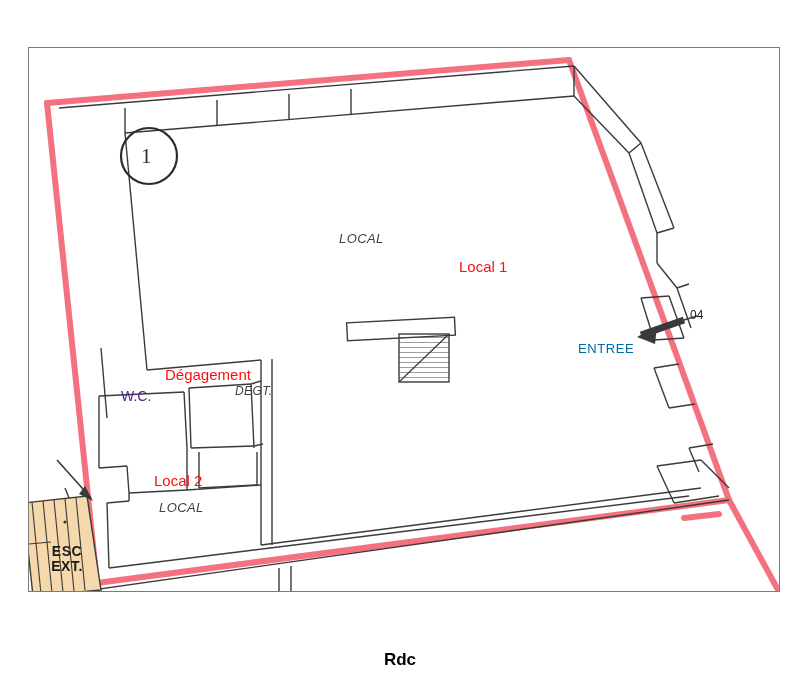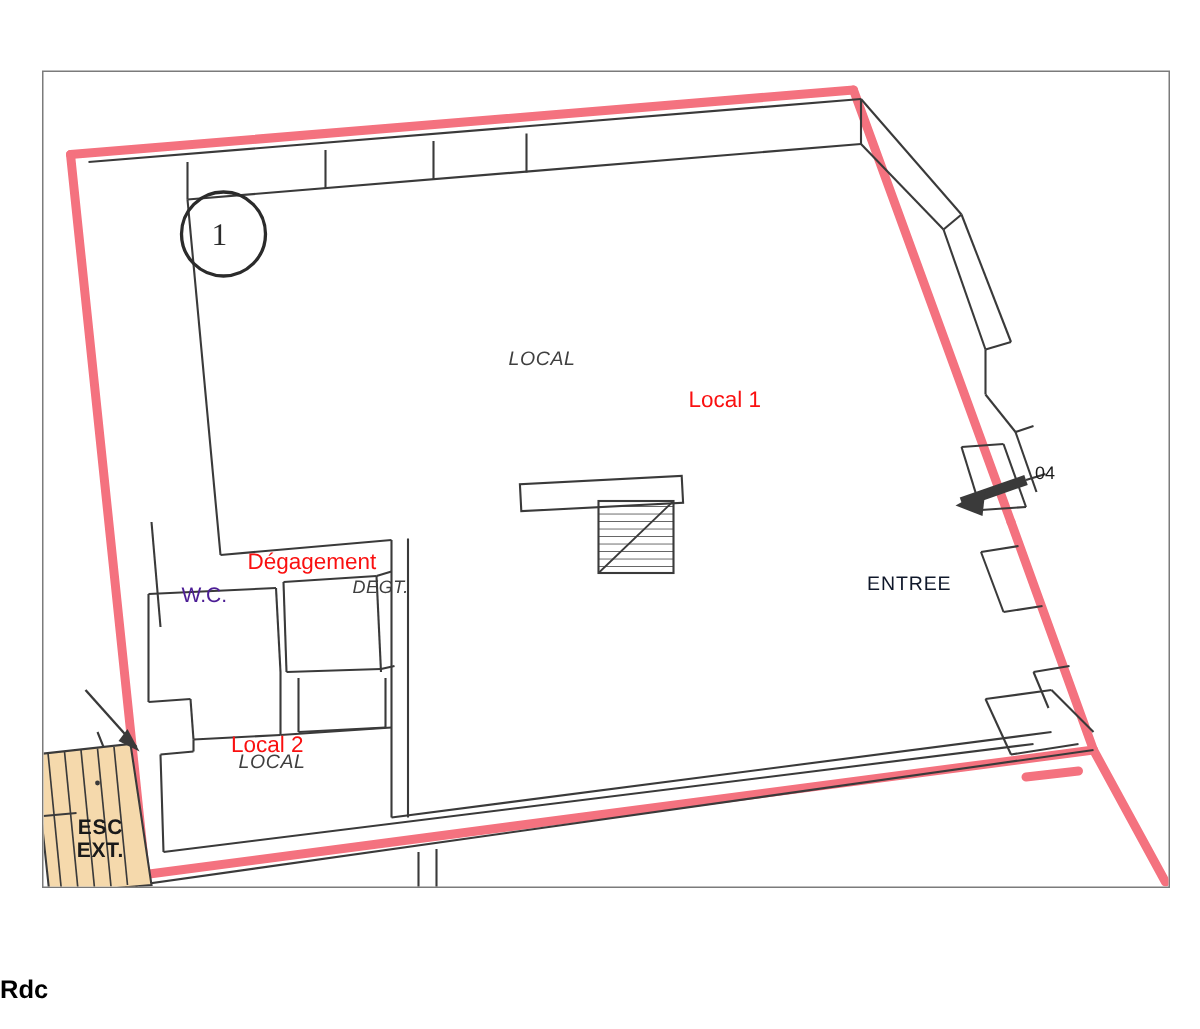--- a/index.html
+++ b/index.html
@@ -29,21 +29,21 @@
     font-size: 16px;
     font-weight: bold;
     color: #000000;
     letter-spacing: 0.2px;
   }
   .sheet-label {
     position: absolute;
     top: 650px;
     left: 0;
     width: 800px;
-    text-align: left;
+    text-align: center;
     font-size: 17px;
     font-weight: bold;
     color: #000000;
   }
   .plan-frame {
     position: absolute;
     left: 28px;
     top: 47px;
     width: 752px;
     height: 545px;
@@ -75,24 +75,23 @@
   .txt-red-small {
     color: #4c1d95;
     font-size: 14px;
     margin-top: 10px;
   }
   .txt-black-small {
     color: #1a1a1a;
     font-size: 12px;
   }
   .txt-entree {
-    color: #0f172a;
+    color: #0369a1;
     font-size: 13px;
     letter-spacing: 0.6px;
-    margin-top: 40px;
   }
   .esc-label {
     position: absolute;
     color: #1a1a1a;
     font-size: 14px;
     font-weight: bold;
     letter-spacing: 0.5px;
     line-height: 15px;
     text-align: center;
   }
@@ -254,21 +253,21 @@
     </svg>
 
     <span class="marker-num" style="left:112px; top:96px;">1</span>
 
     <span class="txt txt-gray" style="left:310px; top:183px;">LOCAL</span>
 
     <span class="txt txt-red" style="left:430px; top:210px;">Local 1</span>
 
     <span class="txt txt-gray" style="left:130px; top:452px;">LOCAL</span>
 
-    <span class="txt txt-red" style="left:125px; top:424px;margin-top:16px;">Local 2</span>
+    <span class="txt txt-red" style="left:125px; top:424px;">Local 2</span>
 
     <span class="txt txt-red-small" style="left:92px; top:330px;">W.C.</span>
 
     <span class="txt txt-gray" style="left:166px; top:336px; font-size:12px;margin-left:40px;">DEGT.</span>
 
     <span class="txt txt-red" style="left:136px; top:318px;">Dégagement</span>
 
     <span class="txt txt-entree" style="left:549px; top:293px;">ENTREE</span>
 
     <span class="txt txt-black-small" style="left:661px; top:260px;">04</span>

